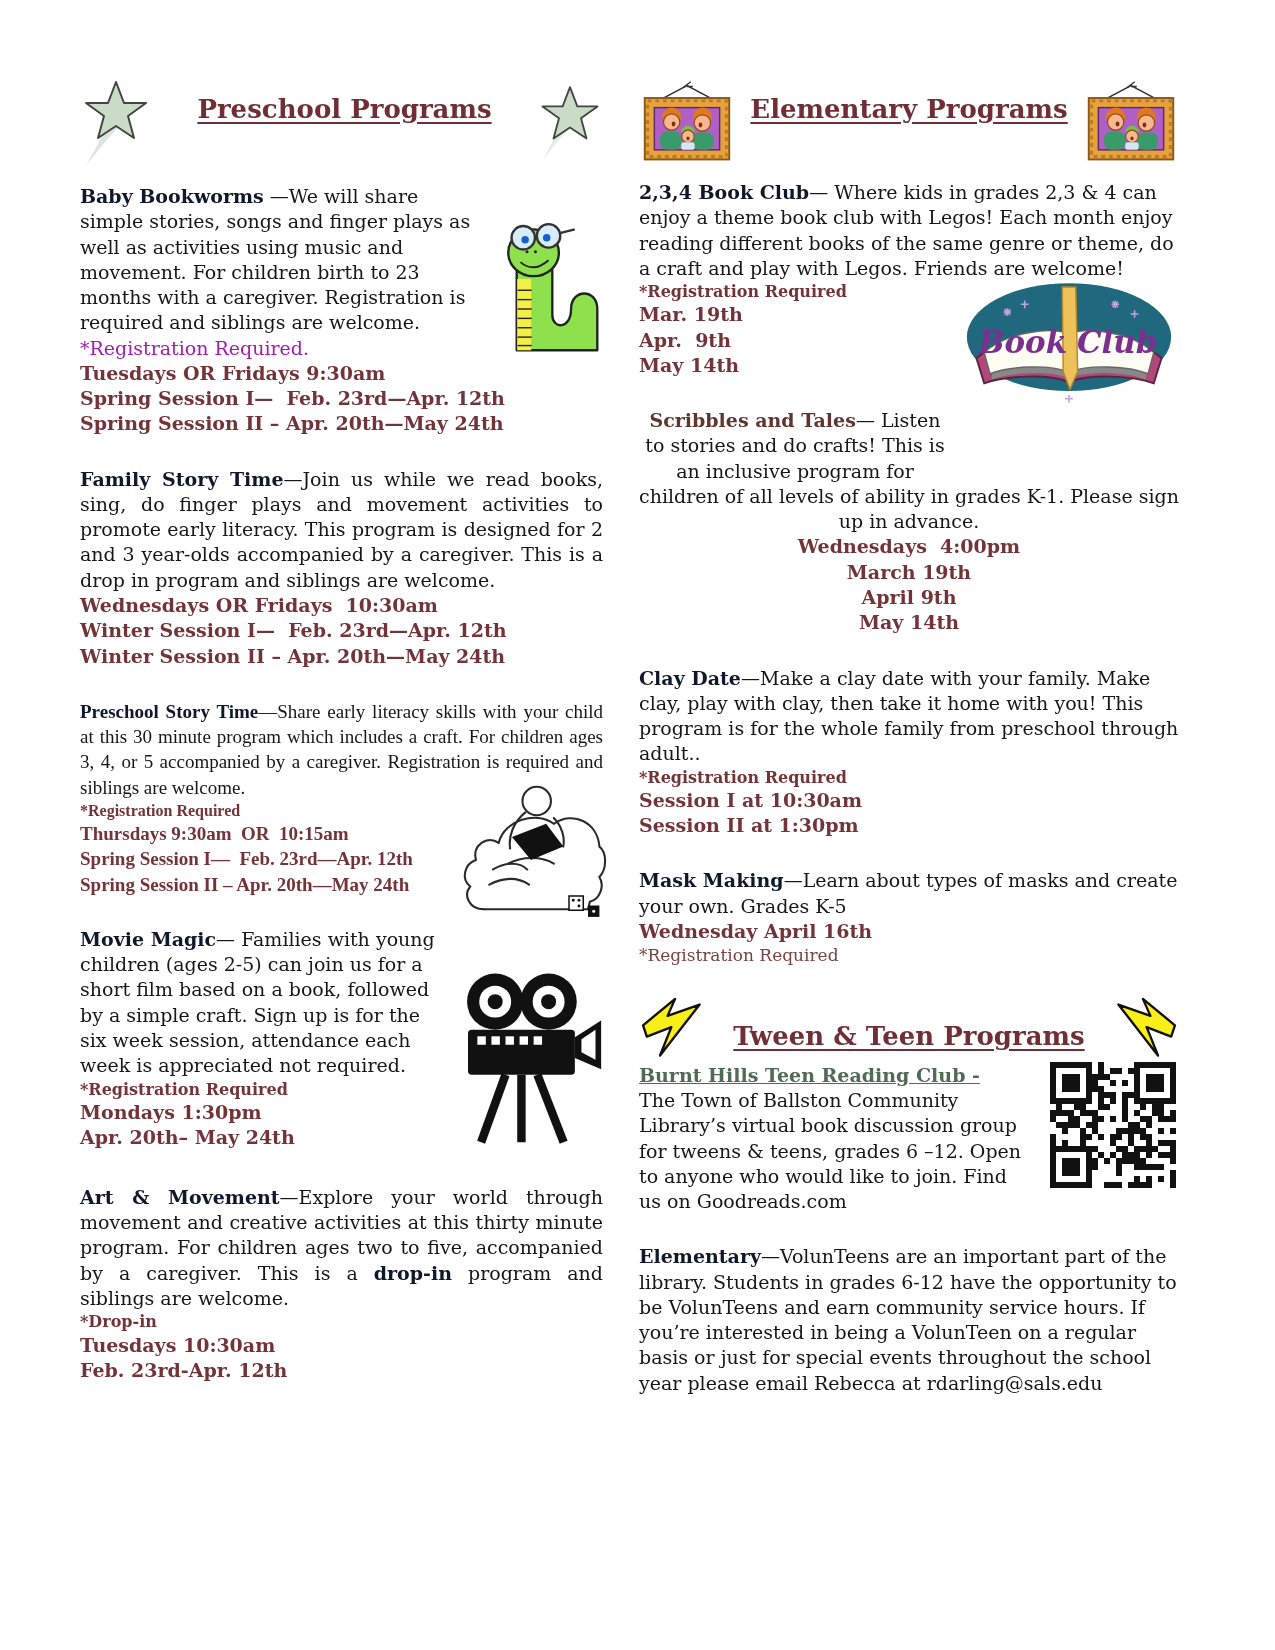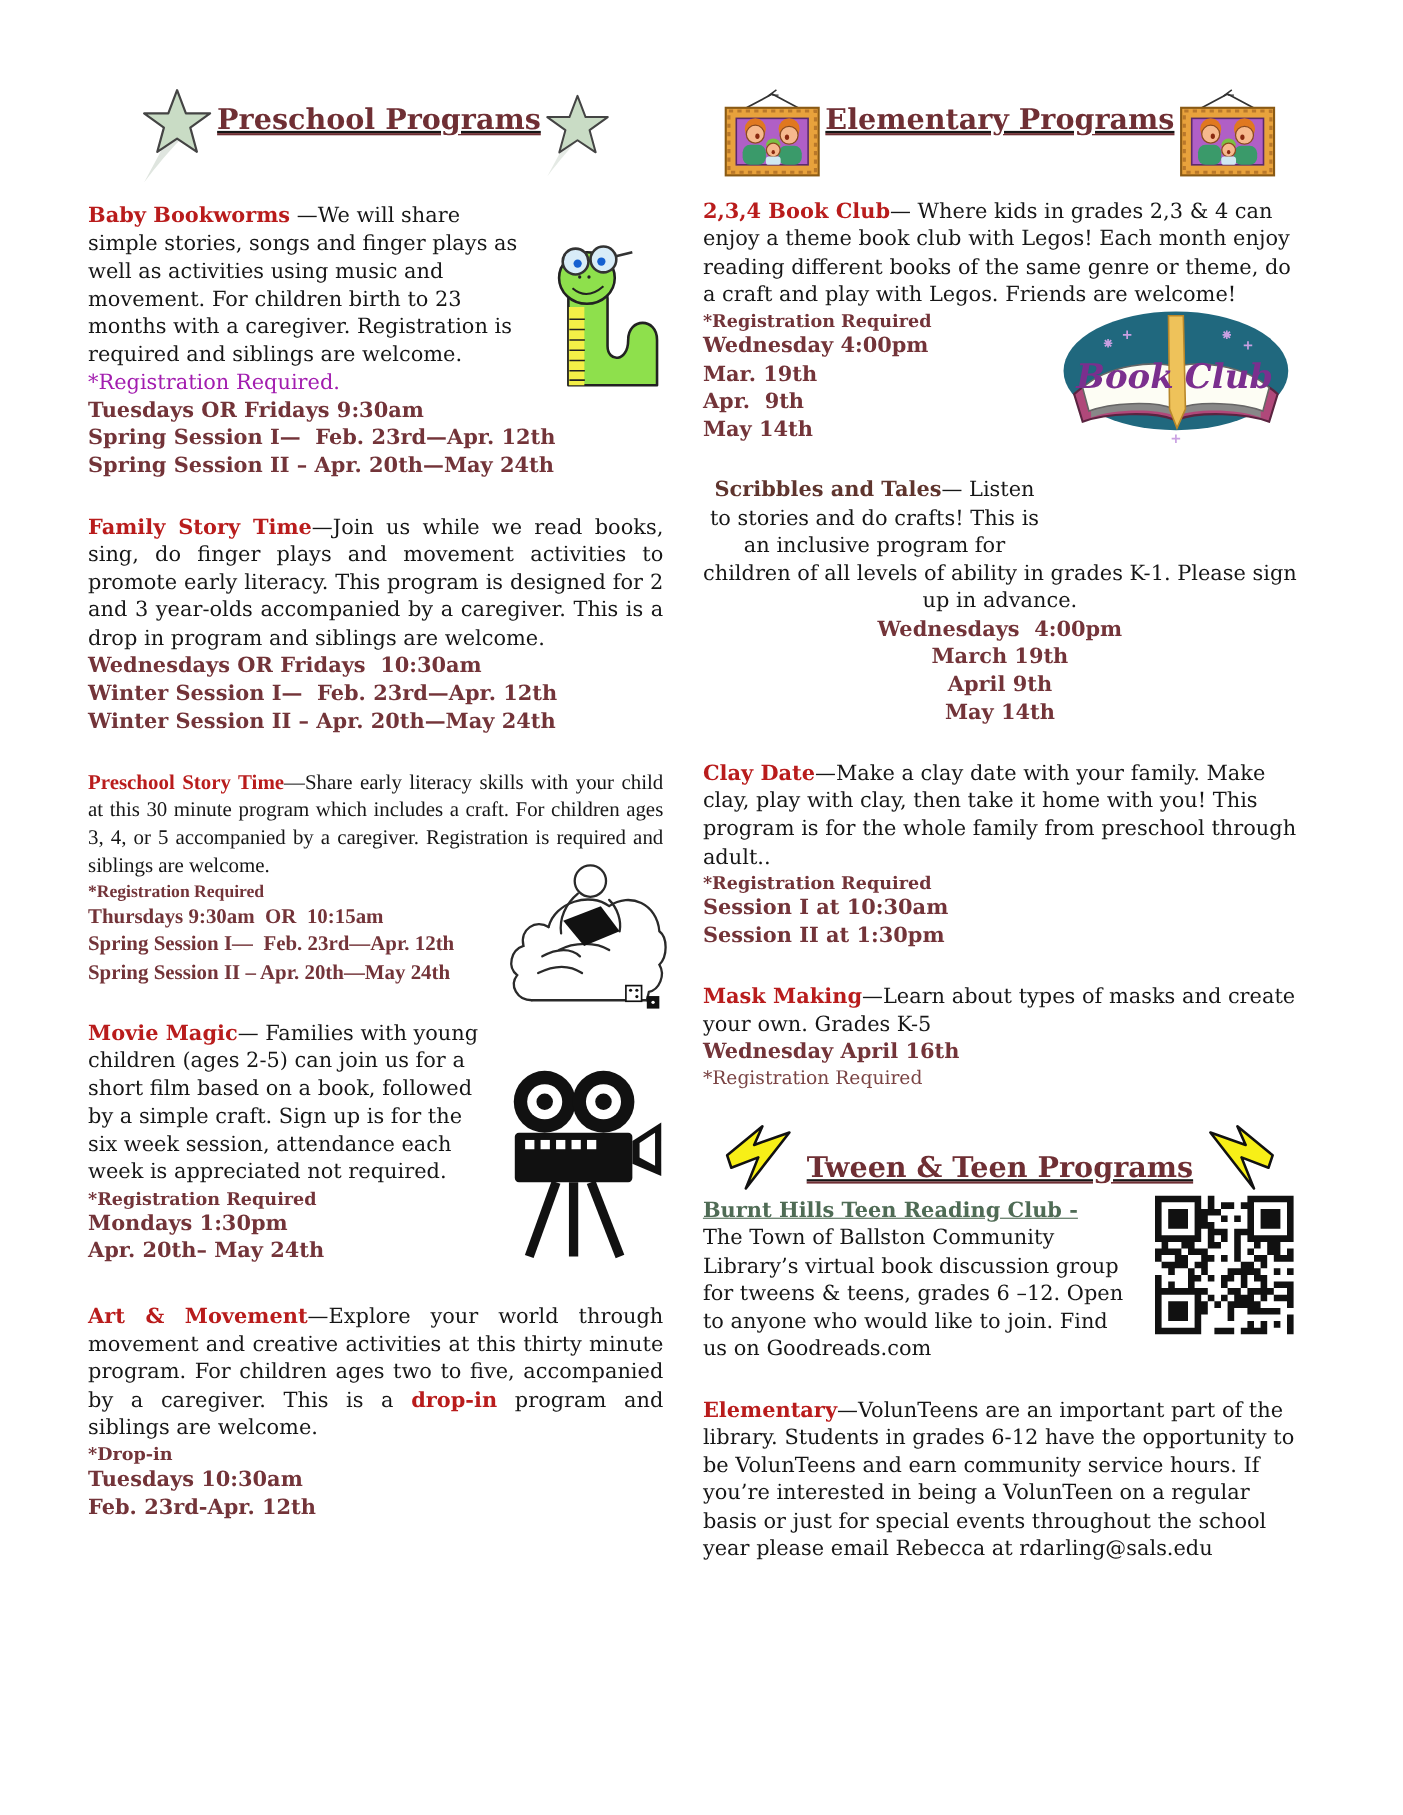--- a/index.html
+++ b/index.html
@@ -6,32 +6,32 @@
   html,body { margin:0; padding:0; background:#ffffff; }
   .page {
     position:relative; width:1275px; height:1650px; background:#ffffff;
     font-family:"DejaVu Serif", serif; font-size:19px; line-height:1.33; color:#161616;
     overflow:hidden; box-sizing:border-box;
   }
   .cols { display:flex; gap:36px; padding:78px 66px 0 80px; box-sizing:border-box; }
   .col-left  { width:523px; flex:0 0 auto; }
   .col-right { width:540px; flex:0 0 auto; }
 
-  .hdr-row { display:flex; justify-content:center; align-items:flex-start; margin-bottom:14px;text-decoration:underline; }
+  .hdr-row { display:flex; justify-content:space-between; align-items:flex-start; margin-bottom:14px; }
   .sec-title {
     font-size:26px; font-weight:bold; color:#6f2f34;
     text-decoration:underline; text-underline-offset:4px;
     margin:14px 0 0 0; text-align:center; white-space:nowrap;
   }
   .icon { display:inline-block; line-height:0; }
 
   section.prog { margin:0 0 30px 0; }
   .desc { margin:0; }
   .just { text-align:justify; }
-  .pname { color:#b91c1c; font-weight:bold; }
+  .pname { color:#0f172a; font-weight:bold; }
   .pname-maroon { color:#5f352e; font-weight:bold; }
   .sep { color:#161616; }
   .sched { font-weight:bold; color:#733439; white-space:pre-wrap; }
   .note-black { color:#a21caf; }
   .note-sm { font-weight:bold; color:#733439; font-size:16px; }
   .note-reg { color:#7a4343; font-size:17px; }
   .green-bold { color:#4f6b55; font-weight:bold;text-decoration:underline; }
   .worm-art   { float:right; width:122px; margin:20px 0 4px 10px; }
   .camera-art { float:right; width:150px; margin:34px 0 4px 12px; }
   .qr-art     { float:right; width:132px; margin:-4px 0 8px 16px; }
@@ -234,21 +234,20 @@
           <ellipse cx="51" cy="62" rx="1.6" ry="2" fill="#8a2a10"></ellipse>
           <rect x="44" y="66" width="14" height="8" rx="3" fill="#cfe8f2"></rect>
         </svg>
       </span>
     </div>
 
     <section class="prog mb-bookclub">
       <p class="desc"><b class="pname">2,3,4 Book Club</b><span class="sep">— </span><span>Where kids in grades 2,3 &amp; 4 can enjoy a theme book club with Legos! Each month enjoy reading different books of the same genre or theme, do a craft and play with Legos.  Friends are welcome!</span></p>
       <div class="sched-wrap">
         <div class="note-sm">*Registration Required</div>
-        <div class="sched">Wednesday 4:00pm</div>
         <div class="sched">Mar. 19th</div>
         <div class="sched">Apr.  9th</div>
         <div class="sched">May 14th</div>
         <span class="icon bookclub-logo">
           <svg width="212" height="138" viewBox="0 0 220 142">
             <ellipse cx="110" cy="68" rx="106" ry="56" fill="#20687e"></ellipse>
             <path d="M22 100 C70 86 150 86 198 100" stroke="#d98a2b" stroke-width="4" fill="none"></path>
             <path d="M14 90 C40 66 90 60 108 68 L108 114 C88 106 44 108 22 116 Z" fill="#b0487a" stroke="#5a2440" stroke-width="2"></path>
             <path d="M206 90 C180 66 130 60 112 68 L112 114 C132 106 176 108 198 116 Z" fill="#b0487a" stroke="#5a2440" stroke-width="2"></path>
             <path d="M108 104 C88 96 48 98 30 106 L30 112 C50 104 90 103 108 110 Z" fill="#888"></path>

